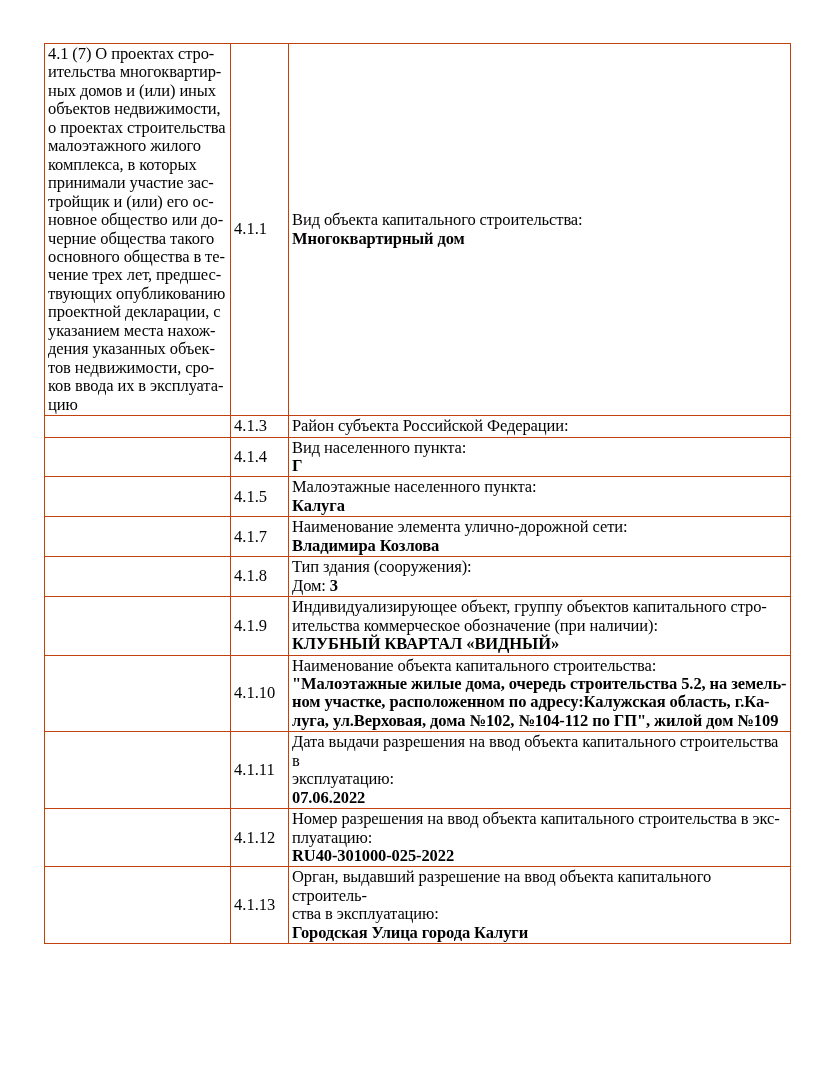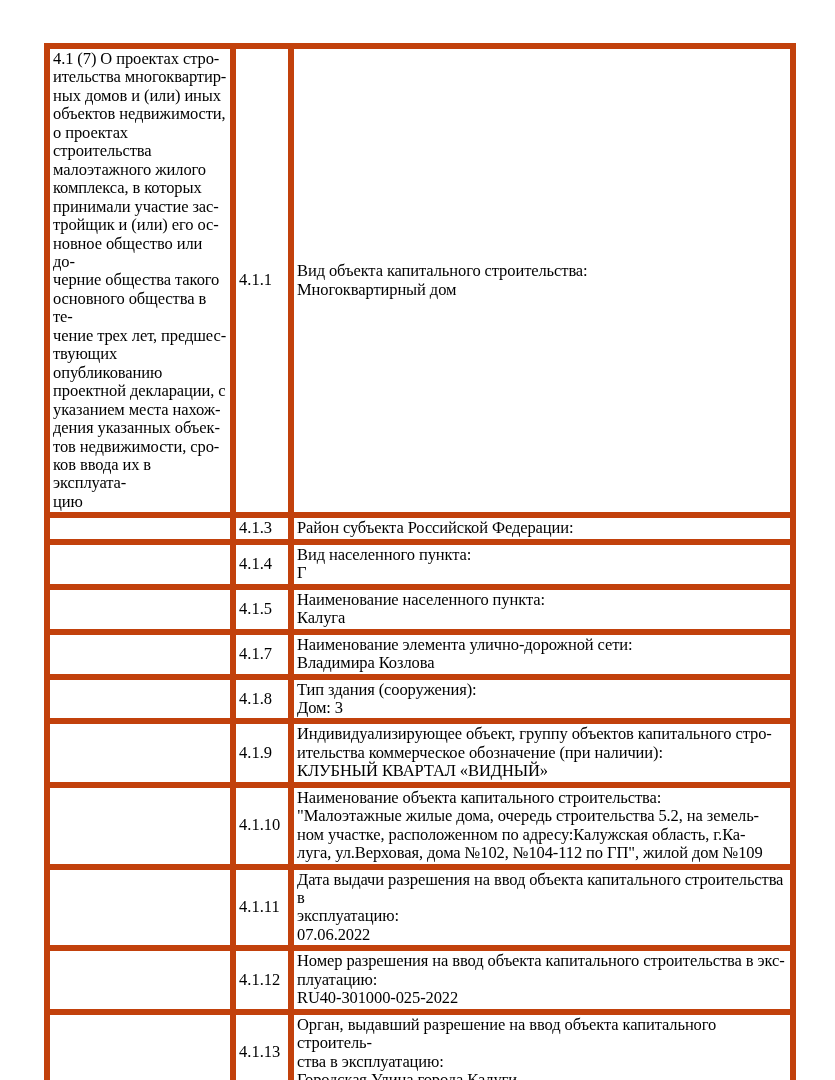--- a/index.html
+++ b/index.html
@@ -20,21 +20,21 @@
     position: absolute;
     left: 44px;
     top: 43px;
     width: 746px;
     border-collapse: collapse;
     table-layout: fixed;
     font-size: 16.5px;
     line-height: 18.45px;
   }
   table.decl td {
-    border: 6px solid #c2410c;
+    border: 1px solid #c2410c;
     padding: 1px 3px;
     overflow: hidden;
   }
   col.c1 { width: 186px; }
   col.c2 { width: 58px; }
   col.c3 { width: 502px; }
   td.c-desc {
     vertical-align: top;
     padding: 0 2px 0 2px;
     white-space: pre-line;
@@ -45,21 +45,21 @@
     padding-left: 4px;
     margin-left: 45px;
   }
   td.c-content {
     vertical-align: middle;
     letter-spacing: -0.1px;
     margin-left: 14px;
   }
   .label { white-space: pre-line; }
   .value { white-space: pre-line; }
-  .value .vb { font-weight: normal; }
+  .value .vb { font-weight: bold; }
 </style>
 </head>
 <body>
 
 <div class="page">
   <table class="decl">
     <colgroup>
       <col class="c1">
         <col class="c2">
         <col class="c3">
@@ -109,21 +109,21 @@
     <td class="c-content">
       <div class="label">Вид населенного пункта:</div>
       <div class="value"><span class="vp"></span><span class="vb">Г</span></div>
     </td>
   </tr>
 
   <tr>
     <td class="c-desc"></td>
     <td class="c-num">4.1.5</td>
     <td class="c-content">
-      <div class="label">Наименование населенного пункта:</div>
+      <div class="label">Малоэтажные населенного пункта:</div>
       <div class="value"><span class="vp"></span><span class="vb">Калуга</span></div>
     </td>
   </tr>
 
 
   <tr>
     <td class="c-desc"></td>
     <td class="c-num">4.1.7</td>
     <td class="c-content">
       <div class="label">Наименование элемента улично-дорожной сети:</div>

